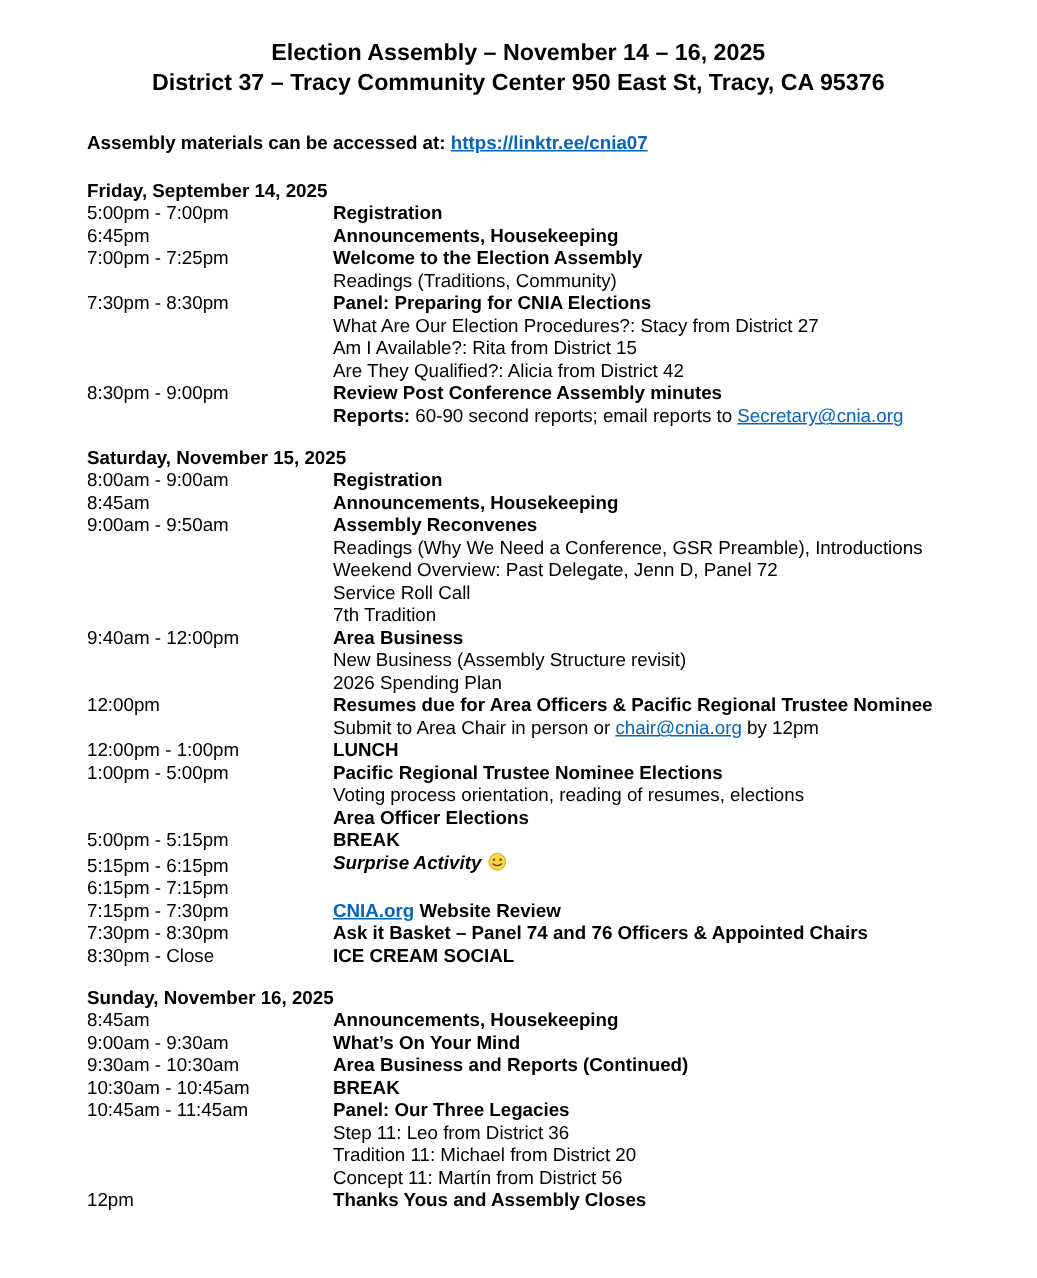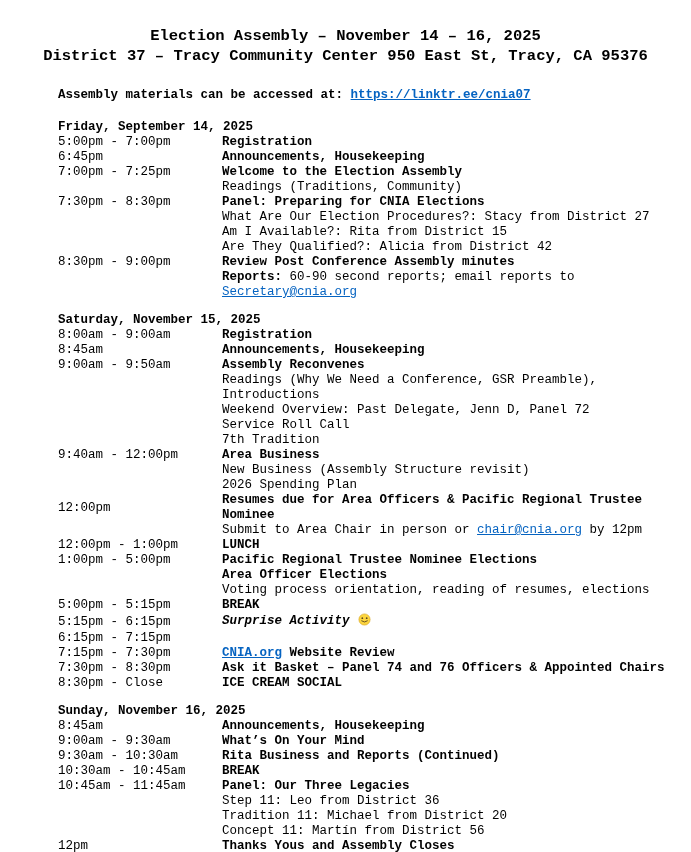--- a/index.html
+++ b/index.html
@@ -3,32 +3,32 @@
 <meta charset="utf-8">
 <style>
   * { margin:0; padding:0; box-sizing:border-box; }
   html,body { background:#ffffff; }
   body {
     width:691px; height:852px; overflow:hidden;
     font-family:"Liberation Sans", sans-serif;
     color:#000; font-size:12.5px; line-height:15px;
     -webkit-font-smoothing:antialiased;
   }
-  .page { padding-top:26px; width:691px; height:852px;font-family:Liberation Mono, monospace; }
+  .page { padding-top:26px; width:691px; height:852px; }
   .title {
     text-align:center; font-weight:bold;
     font-size:15.5px; line-height:20px;
   }
   .materials { margin:22px 8px 0 58px; }
   .materials .b { font-weight:bold; }
   #schedule { margin:0 8px 0 58px; }
   .day-section { margin-top:13px; }
   .day-section:first-child { margin-top:17px; }
   .day-heading { font-weight:bold; }
-  .row { display:flex; align-items:center; }
+  .row { display:flex; align-items:flex-end; }
   .time { width:164px; flex-shrink:0; white-space:nowrap; }
   .desc { flex:1; }
   .b { font-weight:bold; }
   .i { font-style:italic; }
   a.link { color:var(--link,#0563c1); text-decoration:underline; cursor:pointer; }
   a.link.b { font-weight:bold; }
   .emoji-icon { display:inline-block; vertical-align:-2px; margin-left:1px; }
 </style>
 </head>
 <body>
@@ -140,25 +140,25 @@
         <div class="row">
           <div class="time">12:00pm - 1:00pm</div>
           <div class="desc"><span class="b">LUNCH</span></div>
         </div>
         <div class="row">
           <div class="time">1:00pm - 5:00pm</div>
           <div class="desc"><span class="b">Pacific Regional Trustee Nominee Elections</span></div>
         </div>
         <div class="row">
           <div class="time"></div>
+          <div class="desc"><span>Voting process orientation, reading of resumes, elections</span></div>
+        </div>
+        <div class="row">
+          <div class="time"></div>
           <div class="desc"><span class="b">Area Officer Elections</span></div>
-        </div>
-        <div class="row">
-          <div class="time"></div>
-          <div class="desc"><span>Voting process orientation, reading of resumes, elections</span></div>
         </div>
         <div class="row">
           <div class="time">5:00pm - 5:15pm</div>
           <div class="desc"><span class="b">BREAK</span></div>
         </div>
         <div class="row">
           <div class="time">5:15pm - 6:15pm</div>
           <div class="desc"><span class="b i">Surprise Activity </span><span class="emoji-icon"><svg width="13" height="13" viewBox="0 0 20 20" aria-hidden="true">
                 <circle cx="10" cy="10" r="8.6" fill="#fcd53f" stroke="#d9a520" stroke-width="1"></circle>
                 <circle cx="6.6" cy="8" r="1.35" fill="#5b4520"></circle>
@@ -187,21 +187,21 @@
         <div class="row">
           <div class="time">8:45am</div>
           <div class="desc"><span class="b">Announcements, Housekeeping</span></div>
         </div>
         <div class="row">
           <div class="time">9:00am - 9:30am</div>
           <div class="desc"><span class="b">What’s On Your Mind</span></div>
         </div>
         <div class="row">
           <div class="time">9:30am - 10:30am</div>
-          <div class="desc"><span class="b">Rita Business and Reports (Continued)</span></div>
+          <div class="desc"><span class="b">Area Business and Reports (Continued)</span></div>
         </div>
         <div class="row">
           <div class="time">10:30am - 10:45am</div>
           <div class="desc"><span class="b">BREAK</span></div>
         </div>
         <div class="row">
           <div class="time">10:45am - 11:45am</div>
           <div class="desc"><span class="b">Panel: Our Three Legacies</span></div>
         </div>
         <div class="row">

